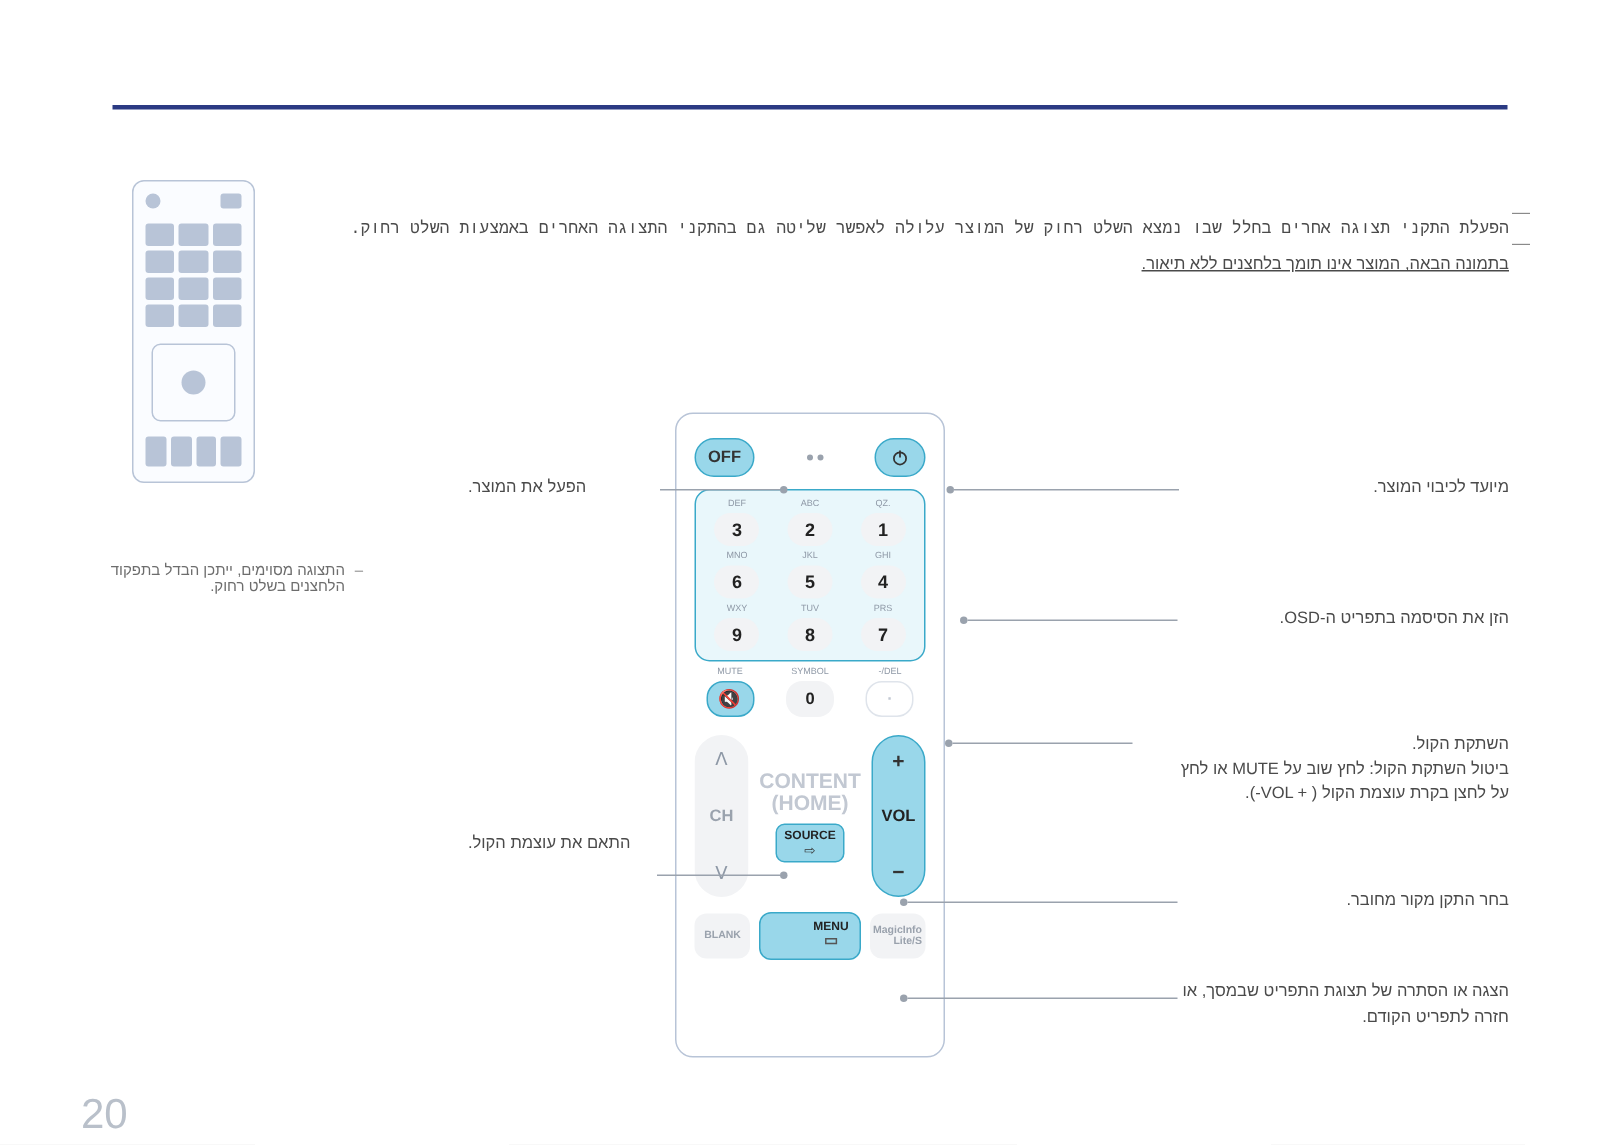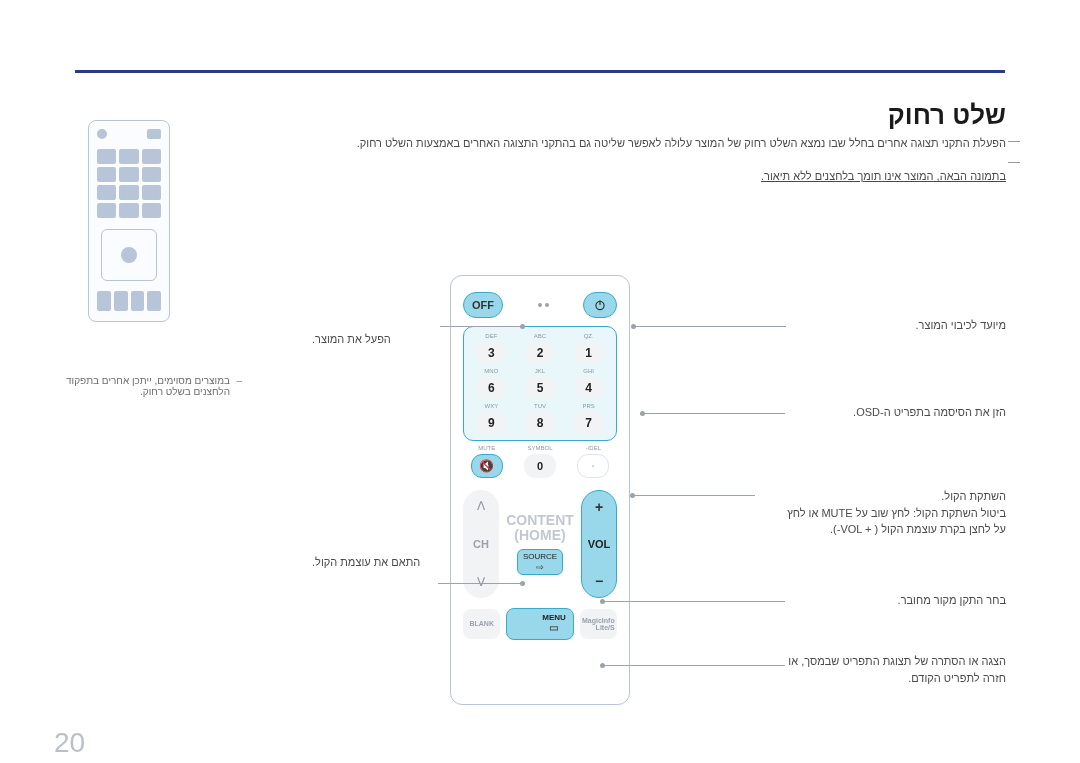--- a/index.html
+++ b/index.html
@@ -26,21 +26,21 @@
     height:3px;background:var(--accent);
   }
   .title{
     position:absolute;right:74px;top:100px;
     font-size:26px;font-weight:600;color:#1a1a1a;
   }
   .para{
     position:absolute;right:74px;left:75px;
     font-size:11px;color:#4a4a4a;line-height:1.6;
   }
-  #p1{top:135px;}
+  #p1{top:145px;font-family:Liberation Mono, monospace;}
   #p2{top:168px;text-decoration:underline;}
   .dash{
     position:absolute;color:#8a8a8a;font-size:12px;
   }
   #d1{top:134px;right:60px;}
   #d2{top:155px;right:60px;}
 
   
   .side-ill{
     position:absolute;left:88px;top:120px;width:80px;height:200px;
@@ -123,21 +123,21 @@
   .rocker .glyph{font-size:14px;color:#333;font-weight:700;}
   .rocker .chev{font-size:12px;color:#8e98a6;}
   .midcol{flex:1;display:flex;flex-direction:column;align-items:center;justify-content:center;gap:6px;}
   .midcol .ghost{font-size:14px;color:#c2c8d2;font-weight:700;line-height:1.05;text-align:center;}
   .srcbtn{
     width:44px;height:24px;border-radius:6px;background:var(--key);
     border:1.5px solid var(--hl-stroke);
     display:flex;flex-direction:column;align-items:center;justify-content:center;gap:1px;
     background:var(--hl);
   }
-  .srcbtn .lbl{font-size:8px;font-weight:400;color:#222;}
+  .srcbtn .lbl{font-size:8px;font-weight:700;color:#222;}
   .srcbtn .ic{font-size:9px;color:#333;}
   .bottomrow{margin-top:10px;display:flex;justify-content:space-between;align-items:center;gap:6px;}
   .bottomrow .box{
     width:46px;height:30px;border-radius:8px;background:var(--key);
     display:flex;flex-direction:column;align-items:center;justify-content:center;
     font-size:7px;font-weight:700;color:#9aa2ad;line-height:1.05;
   }
   .bottomrow .box.hl{background:var(--hl);border:1.5px solid var(--hl-stroke);color:#222;font-size:8px;padding-left:28px;}
   .bottomrow .box .ic{font-size:10px;margin-top:1px;color:#555;}
 
@@ -148,21 +148,21 @@
     position:absolute;height:1px;background:#9aa2ad;
   }
   .lead .dot{position:absolute;width:5px;height:5px;border-radius:50%;background:#9aa2ad;}
   
   #co-off{top:319px;right:74px;}
   #co-num{top:406px;right:74px;}
   #co-mute{top:488px;right:74px;max-width:270px;line-height:1.5;}
   #co-src{top:594px;right:74px;}
   #co-menu{top:653px;right:74px;max-width:270px;line-height:1.5;}
   
-  #co-power{top:333px;left:312px;max-width:160px;text-align:right;}
+  #co-power{top:319px;left:312px;max-width:160px;text-align:right;}
   #co-vol{top:556px;left:312px;max-width:170px;text-align:center;}
 
   
   #ld-off{top:326px;left:636px;width:150px;}
   #ld-off .dot{left:-5px;top:-2px;}
   #ld-num{top:413px;left:645px;width:140px;}
   #ld-num .dot{left:-5px;top:-2px;}
   #ld-mute{top:495px;left:635px;width:120px;}
   #ld-mute .dot{left:-5px;top:-2px;}
   #ld-src{top:601px;left:605px;width:180px;}
@@ -179,21 +179,20 @@
     font-size:28px;color:#b9c0ca;font-weight:300;
   }
 </style>
 </head>
 <body>
 
 <div class="page">
 
   <div class="topline"></div>
 
-  <div class="title">שלט רחוק</div>
 
   <span id="d1" class="dash">—</span>
   <div id="p1" class="para">הפעלת התקני תצוגה אחרים בחלל שבו נמצא השלט רחוק של המוצר עלולה לאפשר שליטה גם בהתקני התצוגה האחרים באמצעות השלט רחוק.</div>
   <span id="d2" class="dash">—</span>
   <div id="p2" class="para">בתמונה הבאה, המוצר אינו תומך בלחצנים ללא תיאור.</div>
 
   <div class="side-ill">
     <div class="btn-dot"></div>
     <div class="btn-rect"></div>
     <div class="grid">
@@ -214,21 +213,21 @@
     <div class="strip">
         <span></span>
         <span></span>
         <span></span>
         <span></span>
       </div>
   </div>
 
   <div class="footbox">
     <span class="fdash">–</span>
-    <span>במוצרים מסוימים, ייתכן אחרים בתפקוד</span><br>
+    <span>התצוגה מסוימים, ייתכן הבדל בתפקוד</span><br>
     <span>הלחצנים בשלט רחוק.</span>
   </div>
 
   <div class="remote">
     <div class="toprow">
       <div class="pill hl power">
         <svg viewBox="0 0 24 24">
             <circle cx="12" cy="13" r="7" fill="none" stroke="#333" stroke-width="2"></circle>
             <line x1="12" y1="4" x2="12" y2="12" stroke="#333" stroke-width="2"></line>
           </svg>

